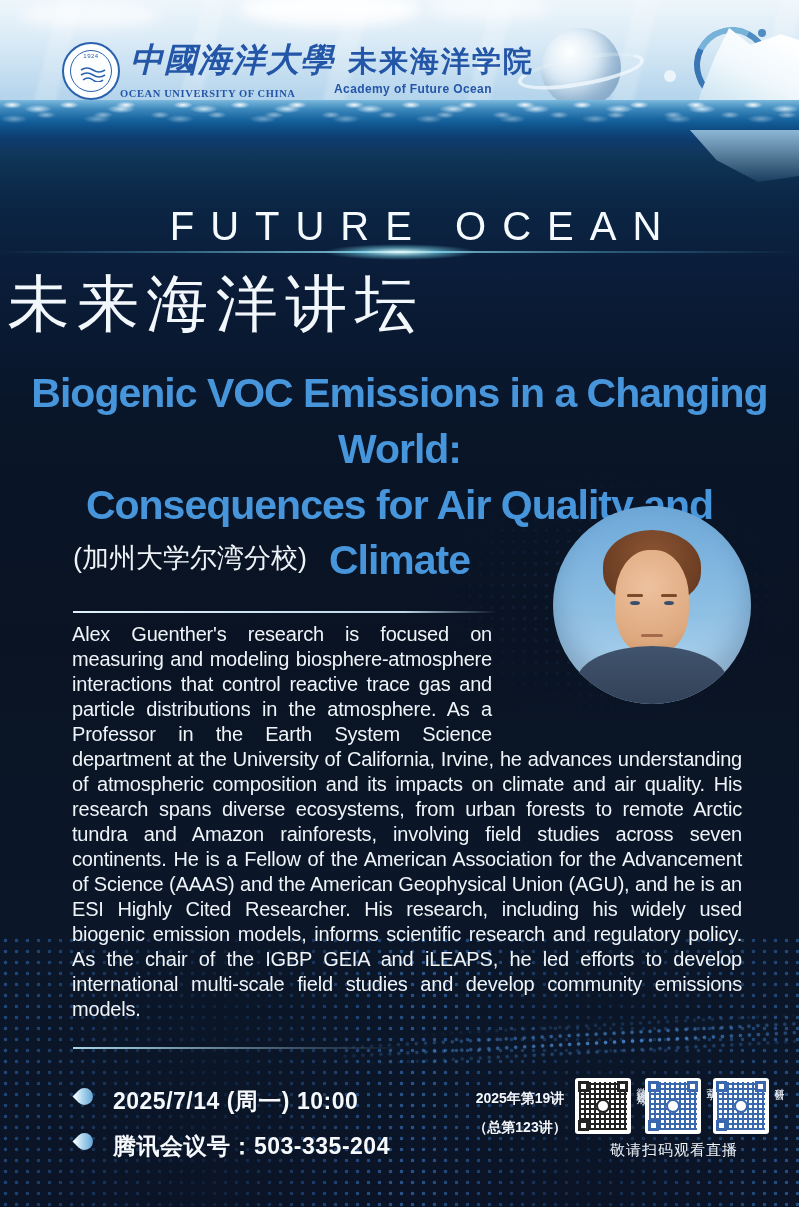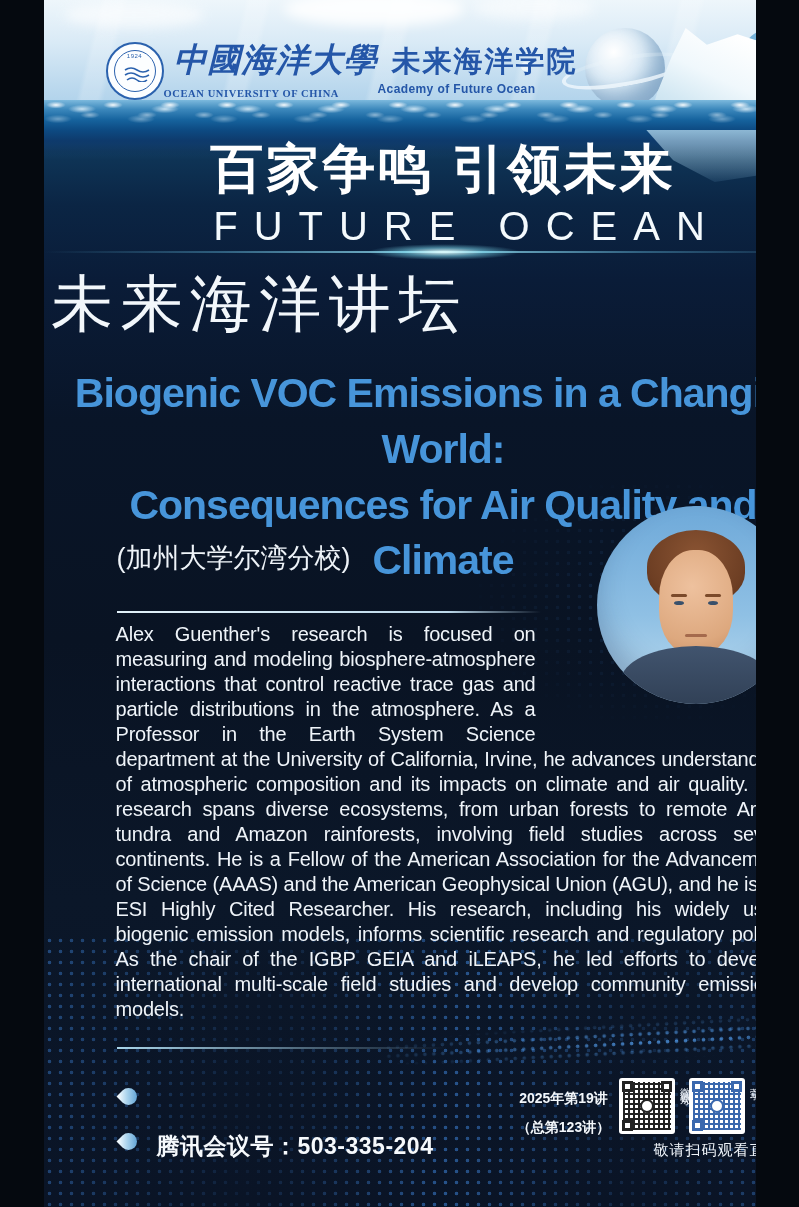--- a/index.html
+++ b/index.html
@@ -1,18 +1,18 @@
 <!DOCTYPE html>
 <html><head>
 <meta charset="utf-8">
 <style>
   * { margin:0; padding:0; box-sizing:border-box; }
   html,body { background:#05090f; }
   body { font-family:"Liberation Sans","DejaVu Sans",sans-serif; }
-  .poster { position:relative; width:712px; height:1207px; overflow:hidden; margin:0 auto;
+  .poster { position:relative; width:799px; height:1207px; overflow:hidden; margin:0 auto;
     background:linear-gradient(180deg,#1c5c8c 118px,#0e3355 160px,#0b2544 205px,#0a1c38 280px,#091528 420px,#091323 640px,#0b1729 900px,#0a1426 1207px);padding-left:24px; }
 
   
   .sky { position:absolute; left:0; top:0; width:799px; height:122px;
     background:linear-gradient(180deg,#eef6fb 0%,#d9eaf6 35%,#bcd9ee 70%,#a5cce8 100%); }
   .streaks { position:absolute; left:0; top:0; width:799px; height:118px; opacity:.55;
     background:repeating-linear-gradient(104deg,rgba(255,255,255,0) 0 55px,rgba(255,255,255,.35) 60px 76px,rgba(255,255,255,0) 82px 140px); }
   .cloud { position:absolute; border-radius:50%; filter:blur(6px); background:rgba(255,255,255,.85); }
   .c1 { left:240px; top:-8px; width:180px; height:34px; }
   .c2 { left:20px;  top:2px;  width:140px; height:26px; opacity:.7; }
@@ -202,21 +202,20 @@
   <div class="waveband">
     <div class="foam"></div>
     <div class="foam foam2"></div>
   </div>
   <div class="ice-bot"></div>
 
   <div class="dots dots-mid"></div>
   <div class="dots dots-low"></div>
   <div class="wavecrest"></div>
 
-  <div class="slogan">百家争鸣 引领未来</div>
   <div class="series-en">FUTURE OCEAN</div>
   <div class="flare-line"></div>
   <div class="flare-glow"></div>
   <div class="series-cn">未来海洋讲坛</div>
 
   <div class="talk-title">
     <div>Biogenic VOC Emissions in a Changing World:</div>
     <div>Consequences for Air Quality and Climate</div>
   </div>
 
@@ -234,20 +233,21 @@
   </div>
 
   <div class="divider1"></div>
   <div class="bio">
     <div class="photo-spacer"></div>
     <span>Alex Guenther's research is focused on measuring and modeling biosphere-atmosphere interactions that control reactive trace gas and particle distributions in the atmosphere.  As a Professor in the Earth System Science department at the University of California, Irvine, he advances understanding of atmospheric composition and its impacts on climate and air quality. His research spans diverse ecosystems, from urban forests to remote Arctic tundra and Amazon rainforests, involving field studies across seven continents. He is a Fellow of the American Association for the Advancement of Science (AAAS) and the American Geophysical Union (AGU), and he is an ESI Highly Cited Researcher. His research, including his widely used biogenic emission models, informs scientific research and regulatory policy. As the chair of the IGBP GEIA and iLEAPS, he led efforts to develop international multi-scale field studies and develop community emissions models.</span>
   </div>
   <div class="divider2"></div>
 
   <div class="drop d1"></div>
+  <div class="ft-date">2025/7/14 (周一) 10:00</div>
   <div class="drop d2"></div>
   <div class="ft-meet">腾讯会议号：503-335-204</div>
 
   <div class="lectno">
     <div>2025年第19讲</div>
     <div>（总第123讲）</div>
   </div>
 
   <div class="qr q1">
     <div class="qmod">

